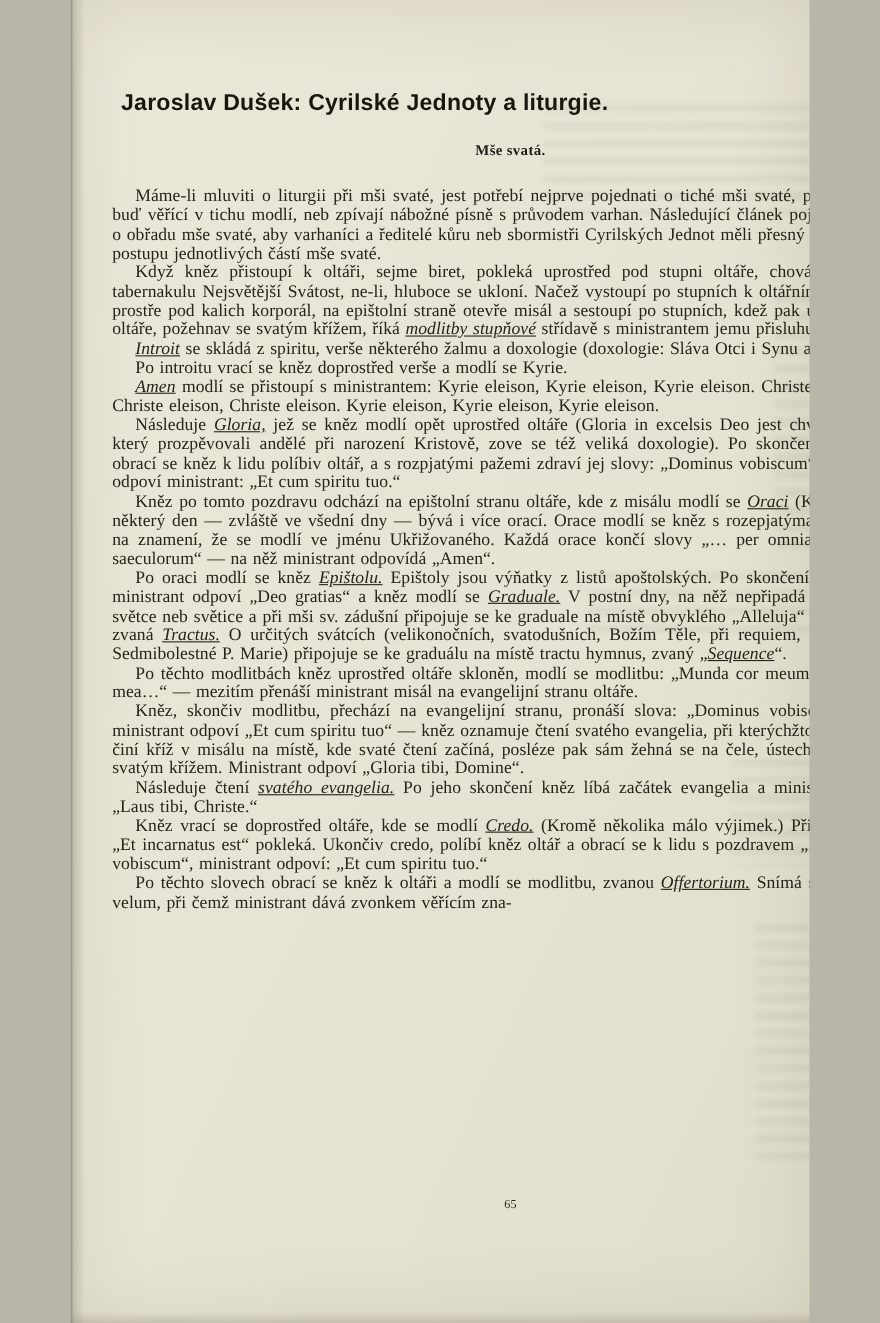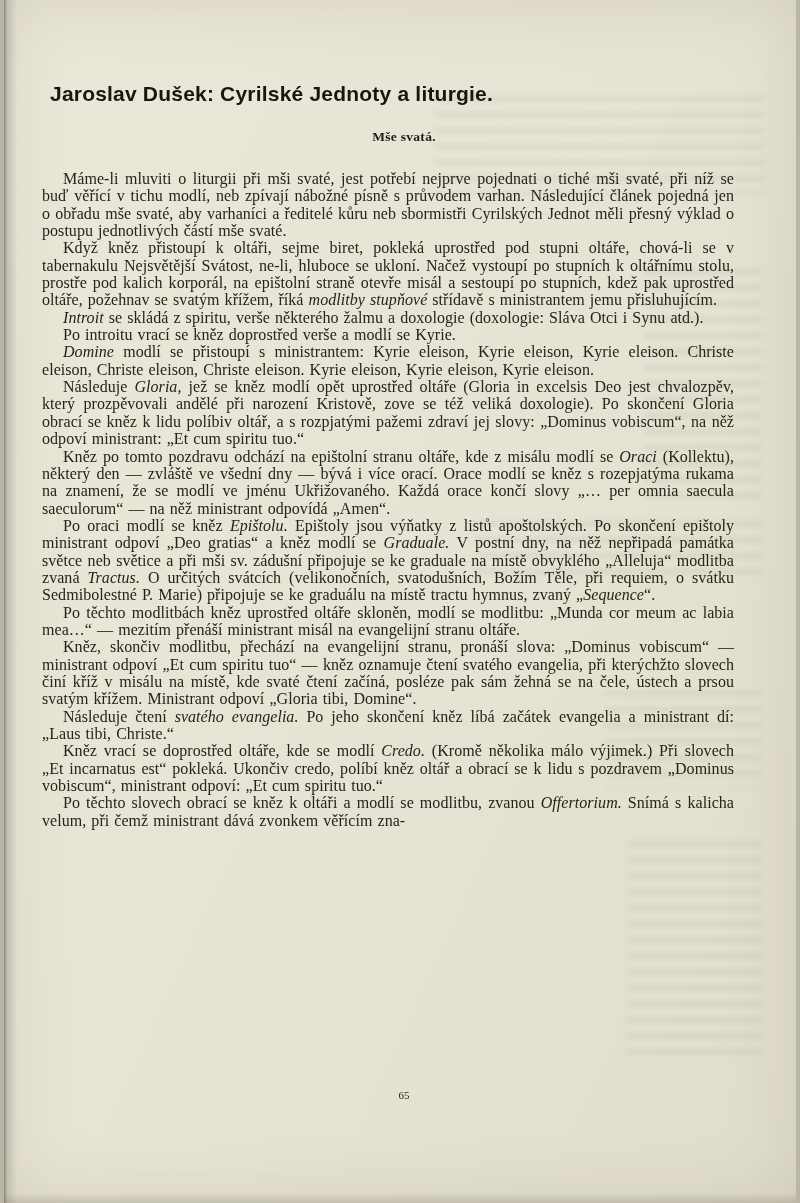--- a/index.html
+++ b/index.html
@@ -1,18 +1,18 @@
 <!DOCTYPE html>
 <html><head>
 <meta charset="utf-8">
 <style>
   html,body{margin:0;padding:0;background:#b9b5a8;}
   .scan{
     position:relative;
-    width:792px;height:1203px;
+    width:672px;height:1203px;
     margin:0 auto;
     background:linear-gradient(115deg,#ebe7d9 0%,#e7e3d4 55%,#e1ddcc 100%);
     box-shadow:inset 0 0 70px rgba(115,105,80,.16);
     overflow:hidden;
     font-family:"Liberation Serif", serif;
   }
   .edge-left{
     position:absolute;left:0;top:0;width:13px;height:100%;
     background:linear-gradient(90deg,#8a8779 0px,#c3bfb0 3px,rgba(195,191,176,0) 13px);
   }
@@ -43,21 +43,21 @@
     font-weight:bold;font-size:13.5px;letter-spacing:.3px;
     color:#1d1c15;
   }
   .article{
     position:absolute;left:38px;top:170px;width:692px;
     color:#262419;
     font-size:16px;line-height:17.35px;
     text-align:justify;
   }
   .para{margin:0;text-indent:21px;word-spacing:1px;letter-spacing:.05px;}
-  .para i{font-style:italic;}
+  .para i{font-style:italic;text-decoration:underline;}
   .pagenum{
     position:absolute;left:54px;top:1089px;width:692px;
     text-align:center;font-size:11px;color:#2a2820;
   }
 </style>
 </head>
 <body>
 
 <div class="scan">
   <div class="edge-left"></div>
@@ -70,21 +70,21 @@
   <div class="bleed b5"></div>
 
   <h1 class="title">Jaroslav Dušek: Cyrilské Jednoty a liturgie.</h1>
   <h2 class="subtitle">Mše svatá.</h2>
 
   <div class="article">
       <p class="para"><span>Máme-li mluviti o liturgii při mši svaté, jest potřebí nejprve pojednati o tiché mši svaté, při níž se buď věřící v tichu modlí, neb zpívají nábožné písně s průvodem varhan. Následující článek pojedná jen o obřadu mše svaté, aby varhaníci a ředitelé kůru neb sbormistři Cyrilských Jednot měli přesný výklad o postupu jednotlivých částí mše svaté.</span></p>
       <p class="para"><span>Když kněz přistoupí k oltáři, sejme biret, pokleká uprostřed pod stupni oltáře, chová-li se v tabernakulu Nejsvětější Svátost, ne-li, hluboce se ukloní. Načež vystoupí po stupních k oltářnímu stolu, prostře pod kalich korporál, na epištolní straně otevře misál a sestoupí po stupních, kdež pak uprostřed oltáře, požehnav se svatým křížem, říká </span><i>modlitby stupňové</i><span> střídavě s ministrantem jemu přisluhujícím.</span></p>
       <p class="para"><i>Introit</i><span> se skládá z spiritu, verše některého žalmu a doxologie (doxologie: Sláva Otci i Synu atd.).</span></p>
       <p class="para"><span>Po introitu vrací se kněz doprostřed verše a modlí se Kyrie.</span></p>
-      <p class="para"><i>Domine</i><span> modlí se přistoupí s ministrantem: Kyrie eleison, Kyrie eleison, Kyrie eleison. Christe eleison, Christe eleison, Christe eleison. Kyrie eleison, Kyrie eleison, Kyrie eleison.</span></p>
+      <p class="para"><i>Amen</i><span> modlí se přistoupí s ministrantem: Kyrie eleison, Kyrie eleison, Kyrie eleison. Christe eleison, Christe eleison, Christe eleison. Kyrie eleison, Kyrie eleison, Kyrie eleison.</span></p>
       <p class="para"><span>Následuje </span><i>Gloria,</i><span> jež se kněz modlí opět uprostřed oltáře (Gloria in excelsis Deo jest chvalozpěv, který prozpěvovali andělé při narození Kristově, zove se též veliká doxologie). Po skončení Gloria obrací se kněz k lidu políbiv oltář, a s rozpjatými pažemi zdraví jej slovy: „Dominus vobiscum“, na něž odpoví ministrant: „Et cum spiritu tuo.“</span></p>
       <p class="para"><span>Kněz po tomto pozdravu odchází na epištolní stranu oltáře, kde z misálu modlí se </span><i>Oraci</i><span> (Kollektu), některý den — zvláště ve všední dny — bývá i více orací. Orace modlí se kněz s rozepjatýma rukama na znamení, že se modlí ve jménu Ukřižovaného. Každá orace končí slovy „… per omnia saecula saeculorum“ — na něž ministrant odpovídá „Amen“.</span></p>
       <p class="para"><span>Po oraci modlí se kněz </span><i>Epištolu.</i><span> Epištoly jsou výňatky z listů apoštolských. Po skončení epištoly ministrant odpoví „Deo gratias“ a kněz modlí se </span><i>Graduale.</i><span> V postní dny, na něž nepřipadá památka světce neb světice a při mši sv. zádušní připojuje se ke graduale na místě obvyklého „Alleluja“ modlitba zvaná </span><i>Tractus.</i><span> O určitých svátcích (velikonočních, svatodušních, Božím Těle, při requiem, o svátku Sedmibolestné P. Marie) připojuje se ke graduálu na místě tractu hymnus, zvaný „</span><i>Sequence</i><span>“.</span></p>
       <p class="para"><span>Po těchto modlitbách kněz uprostřed oltáře skloněn, modlí se modlitbu: „Munda cor meum ac labia mea…“ — mezitím přenáší ministrant misál na evangelijní stranu oltáře.</span></p>
       <p class="para"><span>Kněz, skončiv modlitbu, přechází na evangelijní stranu, pronáší slova: „Dominus vobiscum“ — ministrant odpoví „Et cum spiritu tuo“ — kněz oznamuje čtení svatého evangelia, při kterýchžto slovech činí kříž v misálu na místě, kde svaté čtení začíná, posléze pak sám žehná se na čele, ústech a prsou svatým křížem. Ministrant odpoví „Gloria tibi, Domine“.</span></p>
       <p class="para"><span>Následuje čtení </span><i>svatého evangelia.</i><span> Po jeho skončení kněz líbá začátek evangelia a ministrant dí: „Laus tibi, Christe.“</span></p>
       <p class="para"><span>Kněz vrací se doprostřed oltáře, kde se modlí </span><i>Credo.</i><span> (Kromě několika málo výjimek.) Při slovech „Et incarnatus est“ pokleká. Ukončiv credo, políbí kněz oltář a obrací se k lidu s pozdravem „Dominus vobiscum“, ministrant odpoví: „Et cum spiritu tuo.“</span></p>
       <p class="para"><span>Po těchto slovech obrací se kněz k oltáři a modlí se modlitbu, zvanou </span><i>Offertorium.</i><span> Snímá s kalicha velum, při čemž ministrant dává zvonkem věřícím zna-</span></p>
     </div>
 

